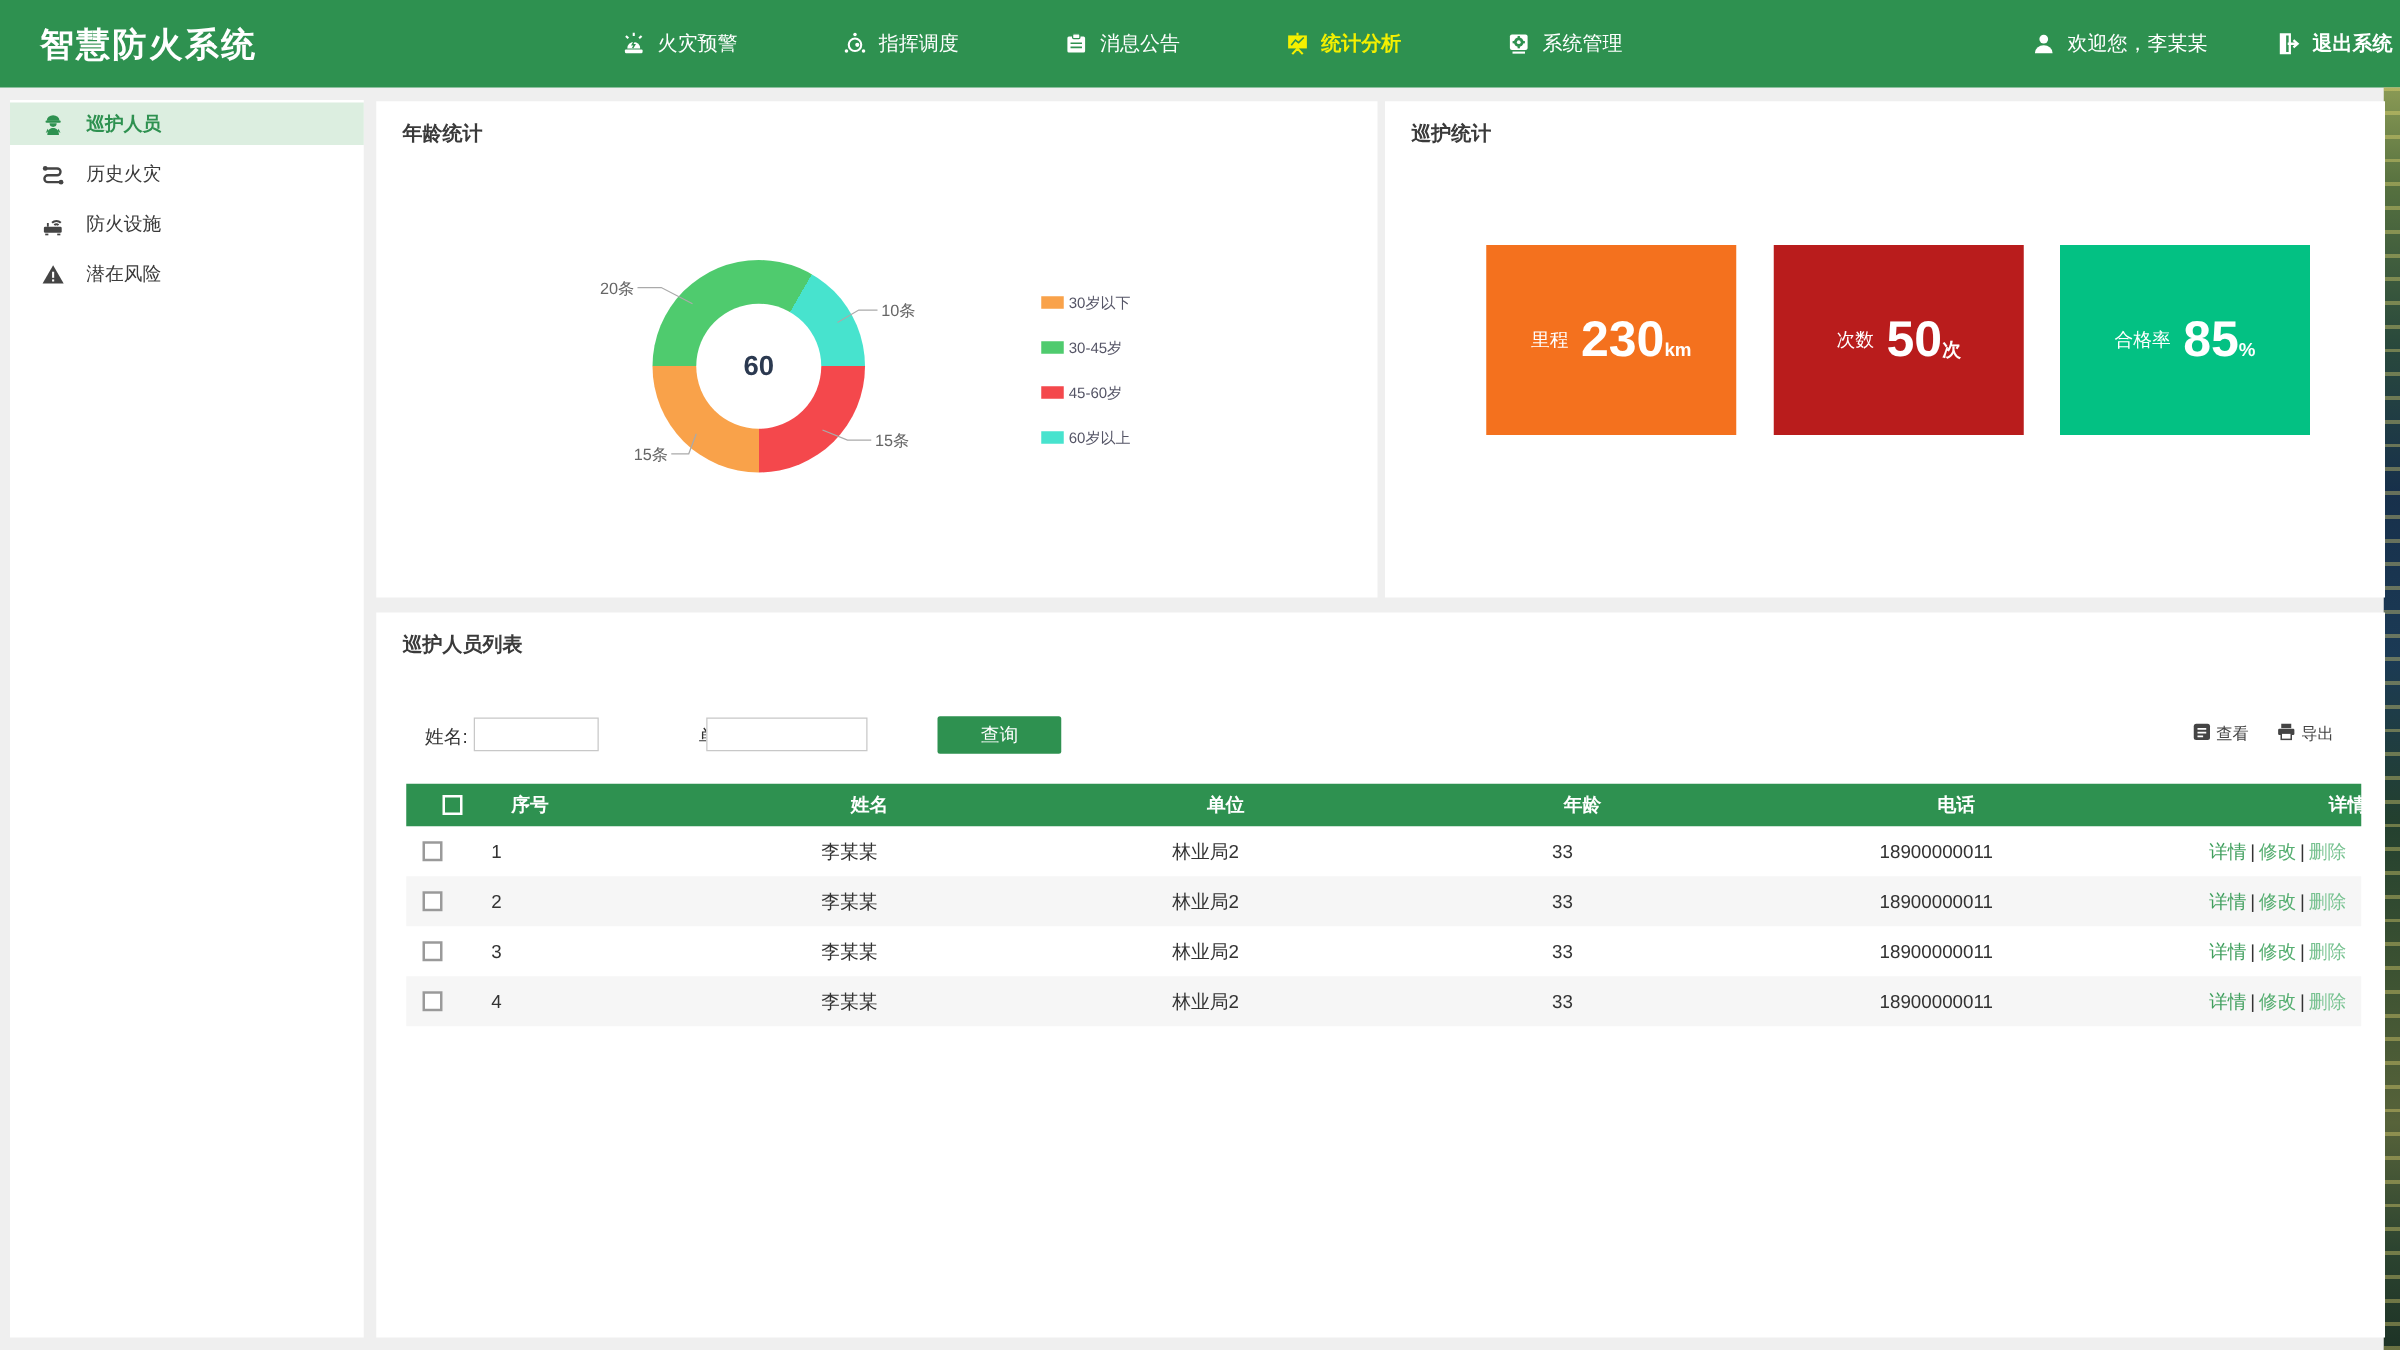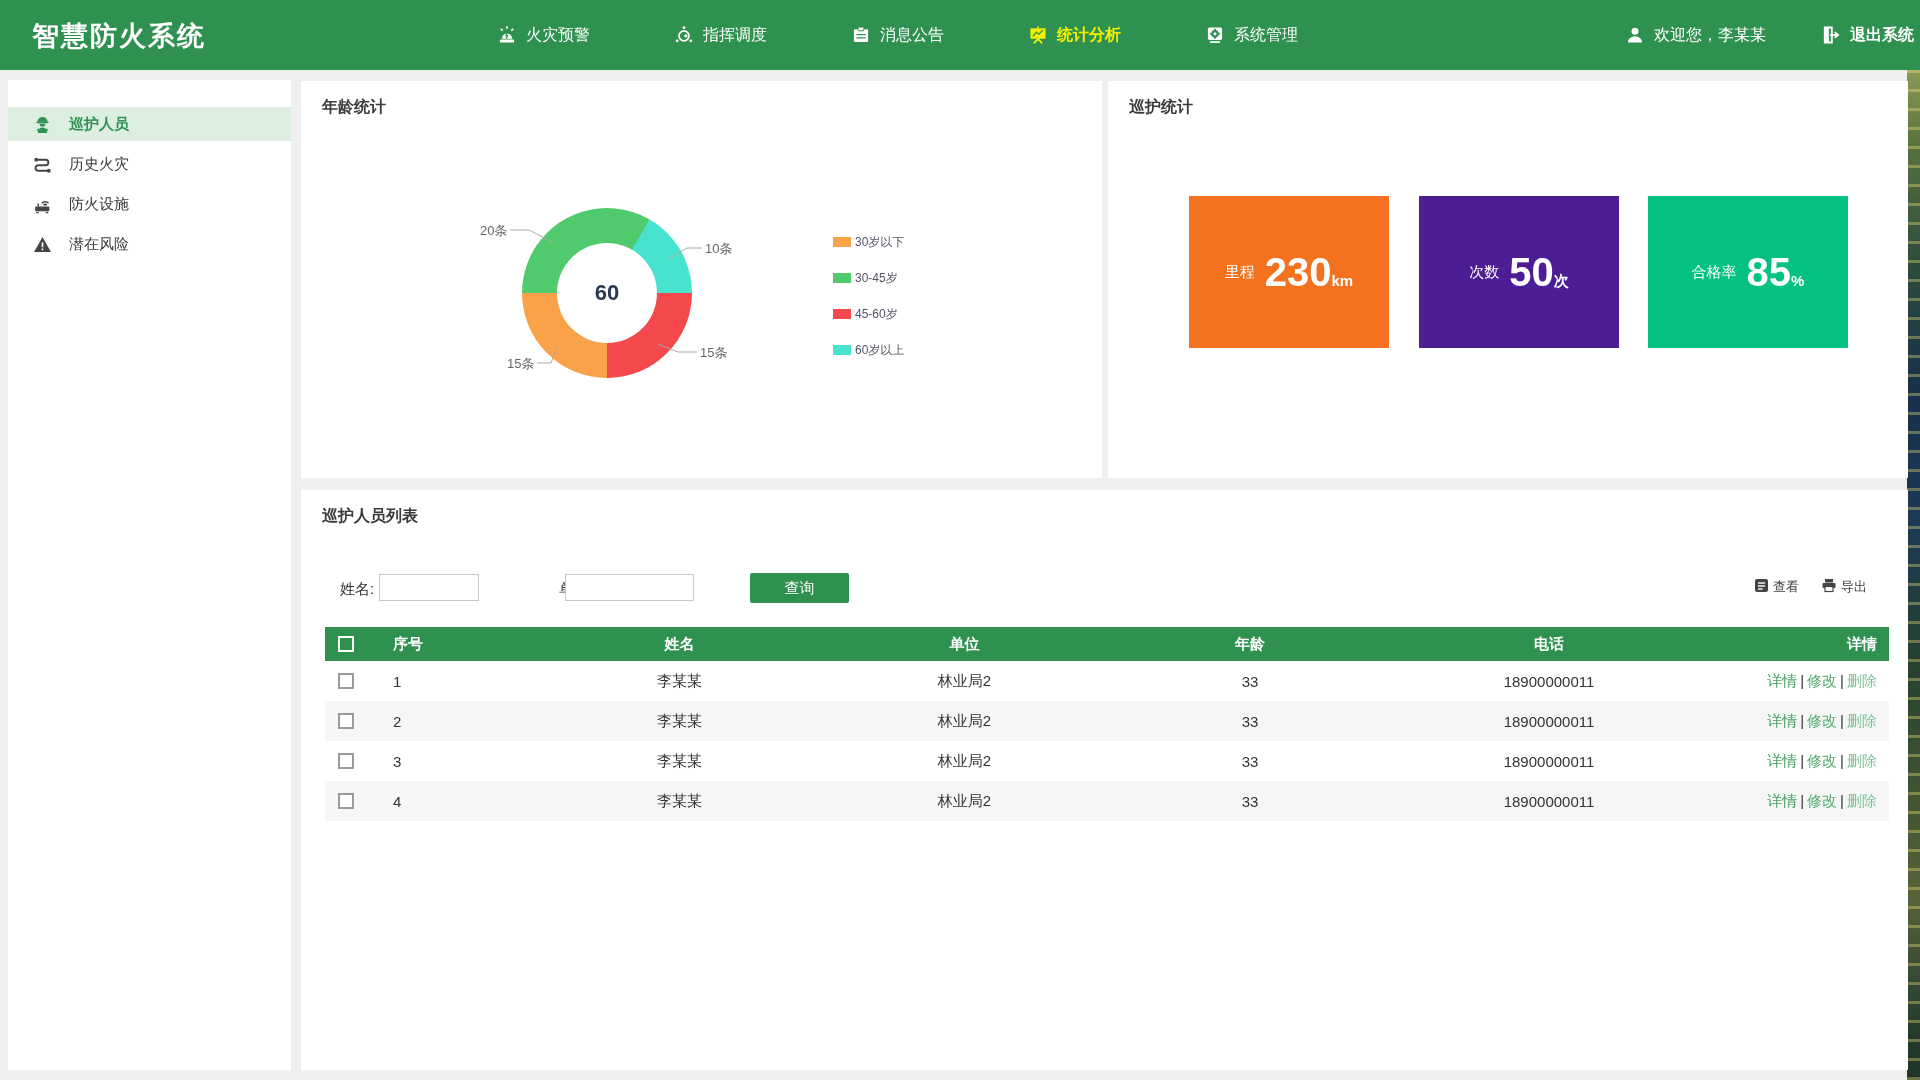--- a/index.html
+++ b/index.html
@@ -16,21 +16,21 @@
   .nav-logout{font-weight:bold;font-family:Liberation Serif, serif;}
   
   .bg-sliver{position:absolute;right:0;top:70px;width:13px;height:1010px;
     background:
       repeating-linear-gradient(180deg, rgba(250,230,120,.35) 0 3px, rgba(0,0,0,0) 3px 19px),
       linear-gradient(180deg,#8a9a55 0%,#55703f 8%,#2a4a3c 20%,#17304b 32%,#1b3a55 45%,#23402f 58%,#3c5232 70%,#57633a 82%,#2c4430 92%,#1d3326 100%);}
   
   .sidebar{position:absolute;left:8px;top:80px;width:283px;height:990px;background:#fff;}
   .side-item{position:relative;height:34px;margin-bottom:6px;display:flex;align-items:center;
     padding-left:24px;gap:17px;font-size:15px;color:#3a3a3a;cursor:pointer;}
-  .side-item:first-child{margin-top:27px;}
+  .side-item:first-child{margin-top:2px;}
   .side-item.active{background:#DCEEE0;color:#2E9150;font-weight:bold;}
   .side-icon{width:20px;height:20px;display:flex;align-items:center;justify-content:center;flex:0 0 20px;}
   
   .card{position:absolute;background:#fff;}
   #card-age{left:301px;top:81px;width:801px;height:397px;}
   #card-patrol{left:1108px;top:81px;width:800px;height:397px;}
   #card-list{left:301px;top:490px;width:1607px;height:580px;}
   .card-title{position:absolute;left:21px;top:16px;font-size:16px;font-weight:bold;color:#3a3a3a;}
   
   .donut{position:absolute;left:221px;top:127px;width:170px;height:170px;border-radius:50%;}
@@ -60,21 +60,21 @@
   .filter-input{position:absolute;top:84px;height:27px;border:1px solid #C8C8C8;background:#fff;
     font-size:14px;padding:0 6px;outline:none;}
   .fi-name{left:78px;width:100px;} .fi-unit{left:264px;width:129px;}
   .search-btn{position:absolute;left:449px;top:83px;width:99px;height:30px;background:#2E9150;
     border:none;color:#fff;font-size:15px;cursor:pointer;border-radius:2px;font-family:inherit;}
   .tools{position:absolute;right:41px;top:88px;display:flex;gap:22px;}
   .tool{display:flex;align-items:center;gap:4px;font-size:13px;color:#444;cursor:pointer;}
   
   .ptable{position:absolute;left:24px;top:137px;width:1564px;}
   .trow{display:grid;grid-template-columns:42px 170px 285px 285px 286px 312px 184px;align-items:center;}
-  .trow.head{height:34px;background:#2E9150;color:#fff;font-weight:bold;font-size:15px;}
+  .trow.head{height:34px;background:#2E9150;color:#fff;font-weight:bold;font-size:15px;padding-left:16px;}
   .trow.body{height:40px;font-size:15px;color:#333;}
   .trow.body:nth-child(odd){background:#F6F6F6;}
   .c-cb{display:flex;justify-content:center;}
   .c-seq{padding-left:26px;text-align:left;}
   .c-center{text-align:center;}
   .c-actions{text-align:right;padding-right:12px;white-space:nowrap;}
   .cb{width:16px;height:16px;border:2px solid #9a9a9a;background:#fff;display:inline-block;}
   .cb.head-cb{border-color:#fff;background:transparent;}
   .act{cursor:pointer;}
   .act.a-detail{color:#3F9F5D;} .act.a-edit{color:#55AE70;} .act.a-del{color:#79C392;}
@@ -268,21 +268,21 @@
 
 <div class="card" id="card-patrol">
   <div class="card-title">巡护统计</div>
 
   <div class="stat-box b1" style="background: rgb(244, 113, 30);">
     <div class="stat-label">里程</div>
     <div>
       <span class="stat-value">230</span><span class="stat-unit">km</span>
     </div>
   </div>
-  <div class="stat-box b2" style="background: #4c1d95;">
+  <div class="stat-box b2" style="background: #b91c1c;">
     <div class="stat-label">次数</div>
     <div>
       <span class="stat-value">50</span><span class="stat-unit">次</span>
     </div>
   </div>
   <div class="stat-box b3" style="background: rgb(3, 193, 131);">
     <div class="stat-label">合格率</div>
     <div>
       <span class="stat-value">85</span><span class="stat-unit">%</span>
     </div>

